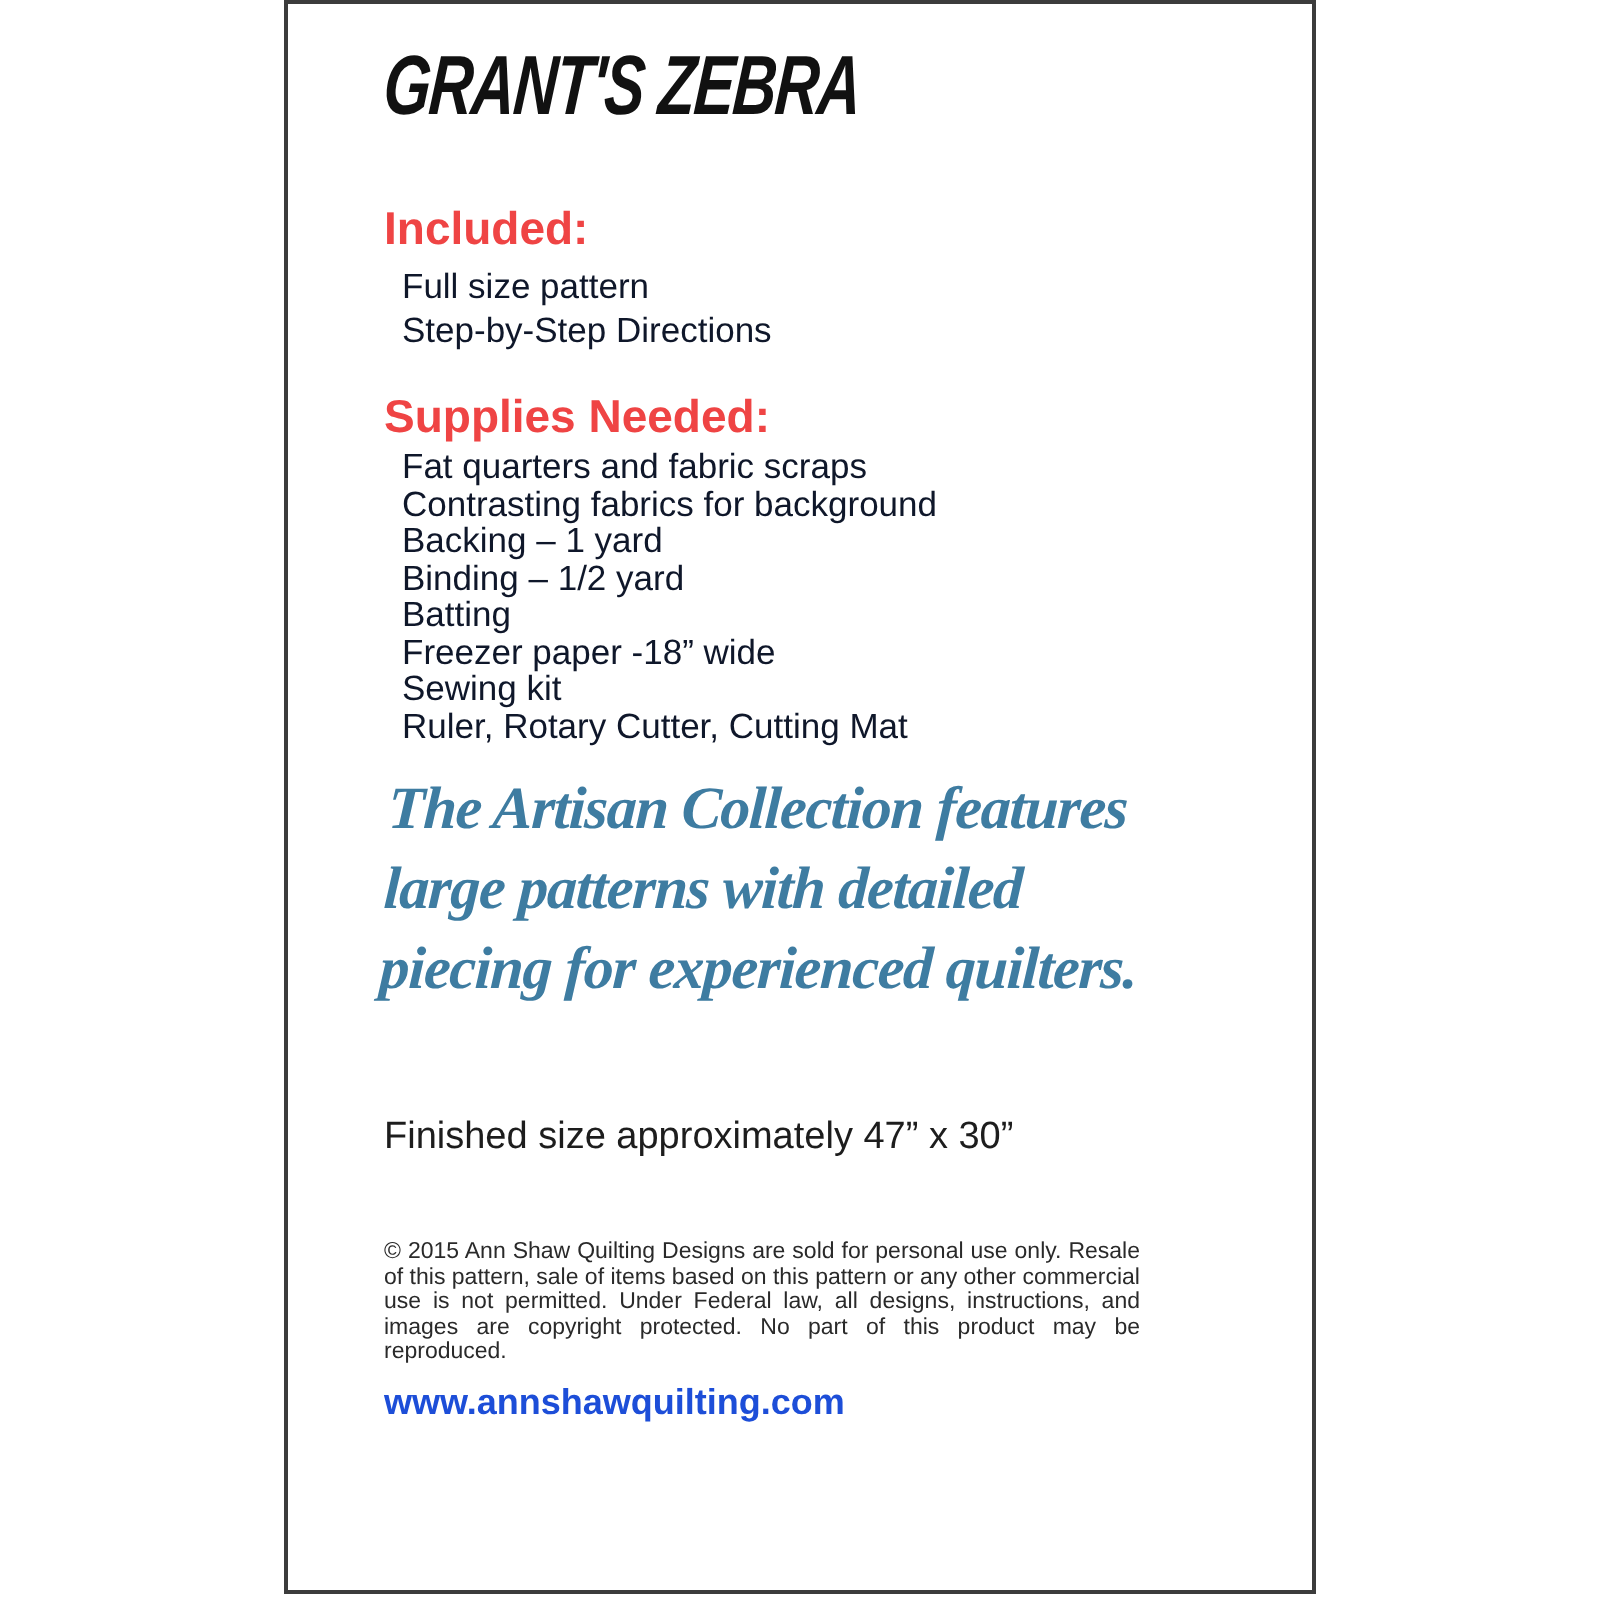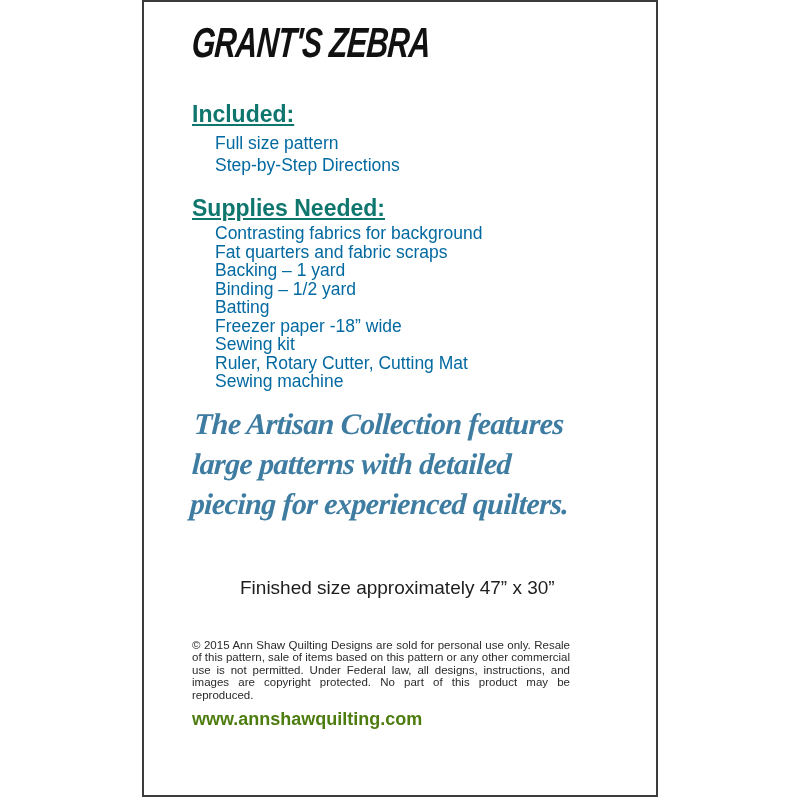--- a/index.html
+++ b/index.html
@@ -29,90 +29,87 @@
     letter-spacing: -1px;
     white-space: nowrap;
     transform: scaleX(0.72) skewX(-6deg);
     transform-origin: left center;
     color: #111111;
   }
   .section-heading {
     font-size: 23px;
     line-height: 24px;
     font-weight: bold;
-    color: #0f766e;
-    text-decoration: underline;
+    color: #ef4444;
   }
   .heading-included { margin-top: 36px; }
   .heading-supplies { margin-top: 20px; }
-  .plain-list { list-style: none; margin-left: 23px; font-size: 17.5px; color: #0369a1; }
+  .plain-list { list-style: none; margin-left: 9px; font-size: 17.5px; color: #0f172a; }
   .included-list { margin-top: 6px; line-height: 22px; }
   .supplies-list { margin-top: 4px; line-height: 18.5px; }
   .tagline {
     margin-top: 13px;
     font-family: "Liberation Serif", serif;
     font-style: italic;
     font-weight: bold;
     font-size: 30px;
     line-height: 40px;
     letter-spacing: -0.6px;
     color: #3e7ca1;
     transform: skewX(-3deg);
     transform-origin: left center;
   }
   .finished-size {
     margin-top: 53px;
     font-size: 19px;
     line-height: 22px;
     color: #1d1d1d;
-    margin-left: 48px;
   }
   .copyright {
     margin-top: 40px;
     width: 378px;
     font-size: 11.5px;
     line-height: 12.6px;
     text-align: justify;
     color: #2a2a2a;
   }
   .website {
     display: inline-block;
     margin-top: 8px;
     font-size: 18px;
     line-height: 20px;
     font-weight: bold;
-    color: #4d7c0f;
+    color: #1d4ed8;
     text-decoration: none;
     cursor: pointer;
   }
 </style>
 </head>
 <body>
 
 <div class="card">
 
   <h1 class="title">GRANT'S ZEBRA</h1>
 
   <h2 class="section-heading heading-included">Included:</h2>
   <ul class="plain-list included-list">
       <li>Full size pattern</li>
       <li>Step-by-Step Directions</li>
     </ul>
 
   <h2 class="section-heading heading-supplies">Supplies Needed:</h2>
   <ul class="plain-list supplies-list">
+      <li>Fat quarters and fabric scraps</li>
       <li>Contrasting fabrics for background</li>
-      <li>Fat quarters and fabric scraps</li>
       <li>Backing – 1 yard</li>
       <li>Binding – 1/2 yard</li>
       <li>Batting</li>
       <li>Freezer paper -18” wide</li>
       <li>Sewing kit</li>
       <li>Ruler, Rotary Cutter, Cutting Mat</li>
-      <li>Sewing machine</li>
     </ul>
 
   <div class="tagline">
       <div>The Artisan Collection features</div>
       <div>large patterns with detailed</div>
       <div>piecing for experienced quilters.</div>
     </div>
 
   <div class="finished-size">Finished size approximately 47” x 30”</div>
 

